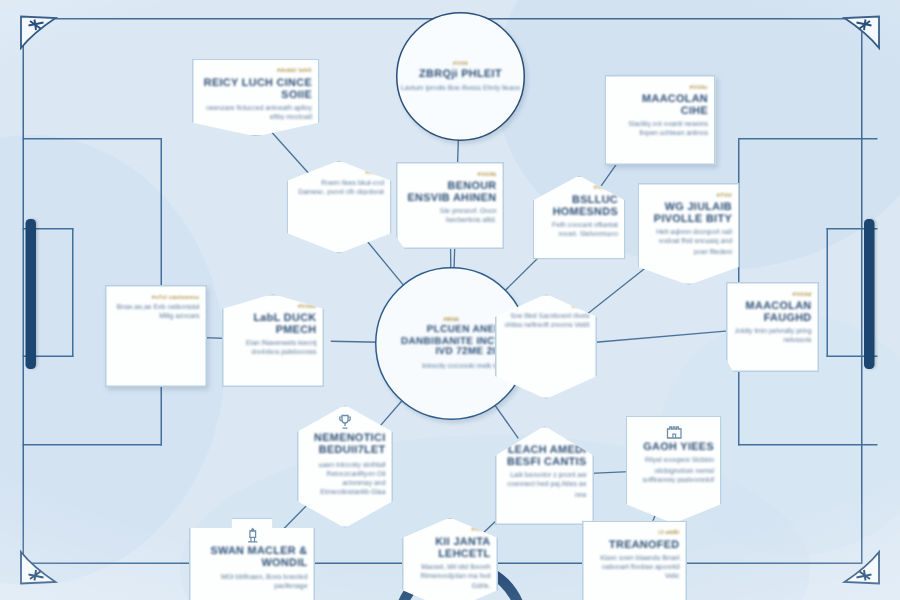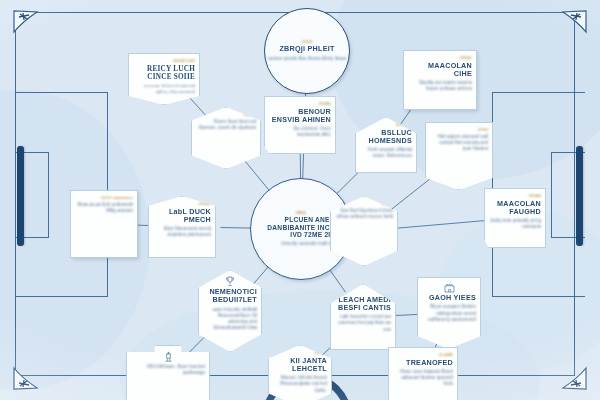--- a/index.html
+++ b/index.html
@@ -143,46 +143,47 @@
     <div class="body">Lavtum iprodis Boe ifivess Ehnly lleace</div>
   </div>
 
   <div class="node circle hub" id="hub-center" style="left:250px;top:178px;width:102px;height:102px;padding:0;">
     <div class="tag">#Wbk</div>
     <div class="title" style="font-size:6.6px;width:76px;">PLCUEN ANENT DANBIBANITE INCTR IVD 72ME 2I3E</div>
     <div class="body" style="width:76px;">Intrecily coconoki melk taee.</div>
   </div>
 
   <div id="node-layer">
-      <div class="node sh-banner" id="node-recy-luch" style="left: 128px; top: 53px; width: 72px; height: 52px; font-family: Liberation Serif, serif;">
+      <div class="node sh-banner" id="node-recy-luch" style="left: 128px; top: 39px; width: 85px; height: 52px;">
         <div class="tag">#dvbkl lehfi</div>
         <div class="title">REICY LUCH CINCE SOIIE</div>
         <div class="body">oeenzare ficlucced antoeath aplloy efiby moctoall</div>
       </div>
       <div class="node sh-hex" id="node-omonde-wied" style="left: 191px; top: 107px; width: 70px; height: 62px;">
         <div class="tag">#Vtl4a</div>
         <div class="body">Roern llees bkul-cod Damesc. pvonl clh ckpobost</div>
       </div>
-      <div class="node sh-tag" id="node-benour-ensvib" style="left: 264px; top: 96px; width: 72px; height: 58px;">
+      <div class="node sh-tag" id="node-benour-ensvib" style="left: 264px; top: 108px; width: 72px; height: 58px;">
         <div class="tag">#Vtl4b</div>
         <div class="title">BENOUR ENSVIB AHINEN</div>
         <div class="body">Sle ymrsnof. Oocn lsecbertiois allid.</div>
       </div>
       <div class="node sh-rect" id="node-maacolan-cine" style="left: 403px; top: 50px; width: 74px; height: 60px;">
         <div class="tag">#Vtl4c</div>
         <div class="title">MAACOLAN CIHE</div>
         <div class="body">Slaclilq oot ooanti neseins llopen uchtean anlinos</div>
       </div>
       <div class="node sh-pent" id="node-bslluc-homesids" style="left: 355px; top: 117px; width: 62px; height: 56px;">
         <div class="tag">#Vtl4 cL</div>
         <div class="title">BSLLUC HOMESNDS</div>
         <div class="body">Feth coocant ofliantat nooet. Slelvormuoo</div>
       </div>
       <div class="node sh-banner" id="node-wg-jlulb" style="left: 425px; top: 122px; width: 68px; height: 68px;">
         <div class="tag">#7Vtl</div>
+        <div class="title">WG JIULAIB PIVOLLE BITY</div>
         <div class="body">Helt aqlonn docnporl oall vodoat fhid encuaiq and poer fltedeni</div>
       </div>
       <div class="node sh-tag" id="node-gleula-faughd" style="left: 484px; top: 188px; width: 62px; height: 60px;">
         <div class="tag">#Vtl4d</div>
         <div class="title">MAACOLAN FAUGHD</div>
         <div class="body">Joldty lmin pelvrally pring nelvssois</div>
       </div>
       <div class="node sh-rect" id="node-treanofed" style="left: 70px; top: 190px; width: 68px; height: 68px;">
         <div class="tag">#v7zl caotoenvz</div>
         <div class="body">Bnax.ae,ae Exb oeibonsisii Mlilg azocars</div>
@@ -223,20 +224,21 @@
         <div class="body">Rliyel eooqieni Slcbkin oilcbignvitoin nemsl soffloenniy pselvomnlof</div>
       </div>
       <div class="node sh-cross" id="node-swan-macler" style="left: 126px; top: 345px; width: 84px; height: 58px;">
         <div class="ico">
           <svg width="9" height="11" viewBox="0 0 9 11">
             <path d="M4.5.6 6.2 3H2.8z" fill="#3d6890"></path>
             <path d="M2.6 3h3.8v4.2H2.6z" fill="none" stroke="#3d6890" stroke-width=".85"></path>
             <path d="M1.4 10.2h6.2M3.3 7.2v3M5.7 7.2v3" stroke="#3d6890" stroke-width=".8"></path>
           </svg>
         </div>
+        <div class="title">SWAN MACLER &amp; WONDIL</div>
         <div class="body">MGt bbfloaen, Boxs boecled pacllenage</div>
       </div>
       <div class="node sh-hex" id="node-kil-janta" style="left: 268px; top: 345px; width: 64px; height: 62px;">
         <div class="tag">#Vtl4h</div>
         <div class="title">KII JANTA LEHCETL</div>
         <div class="body">Maceel, bltl idsl lbnoxh Rlmenocdjolan ma hvd Gdrle.</div>
       </div>
       <div class="node sh-tag" id="node-auborenum" style="left: 388px; top: 347px; width: 70px; height: 62px;">
         <div class="tag">iJ-abBi</div>
         <div class="title">TREANOFED</div>

